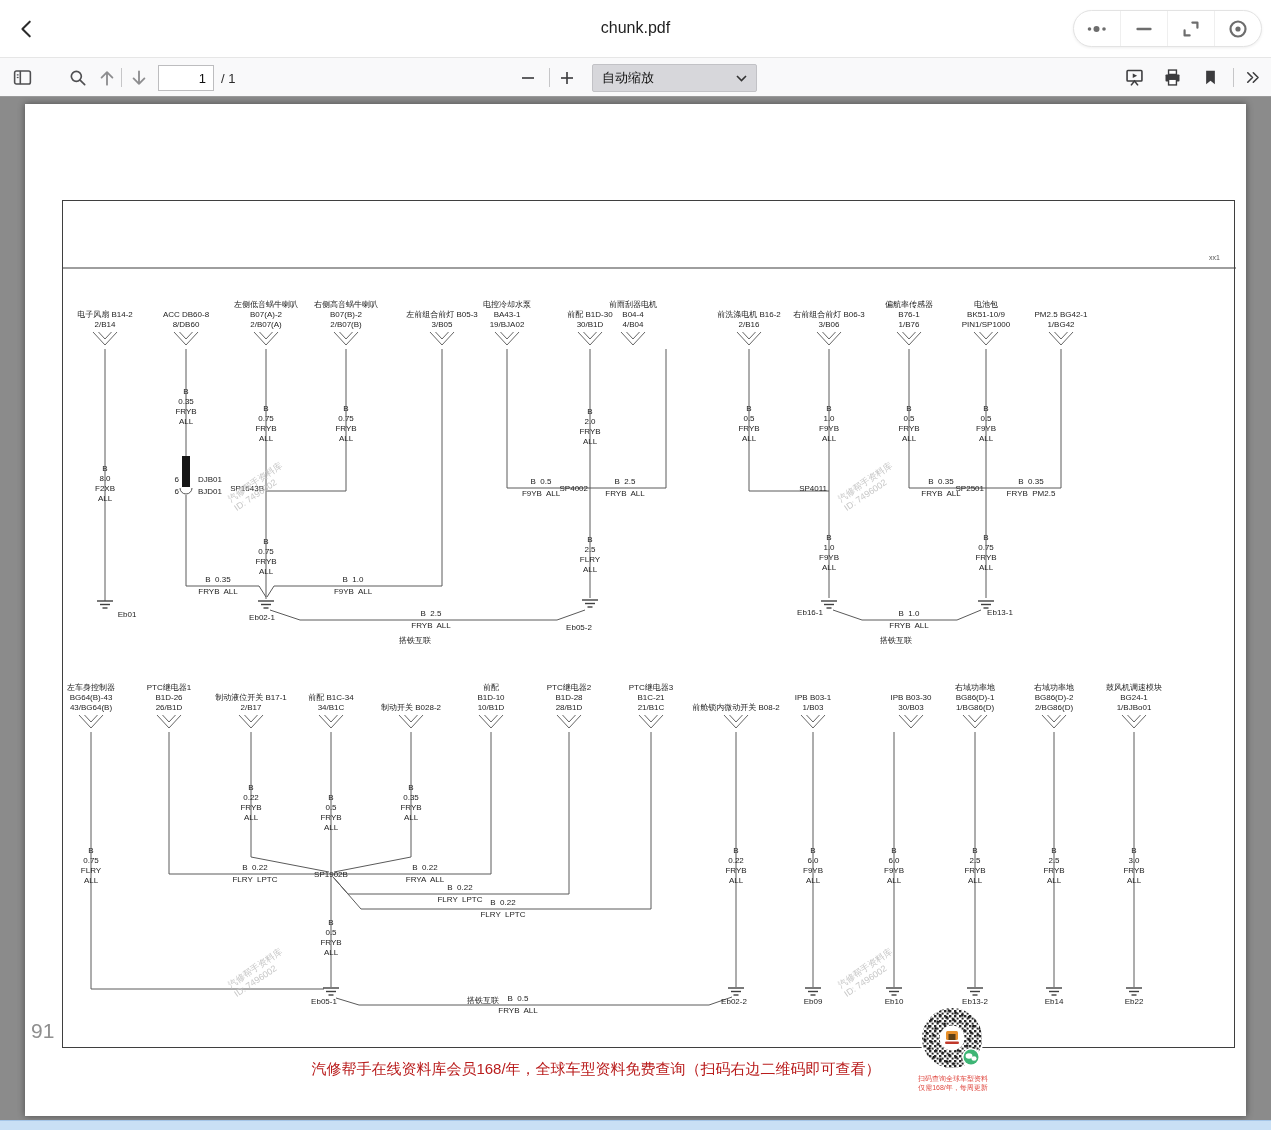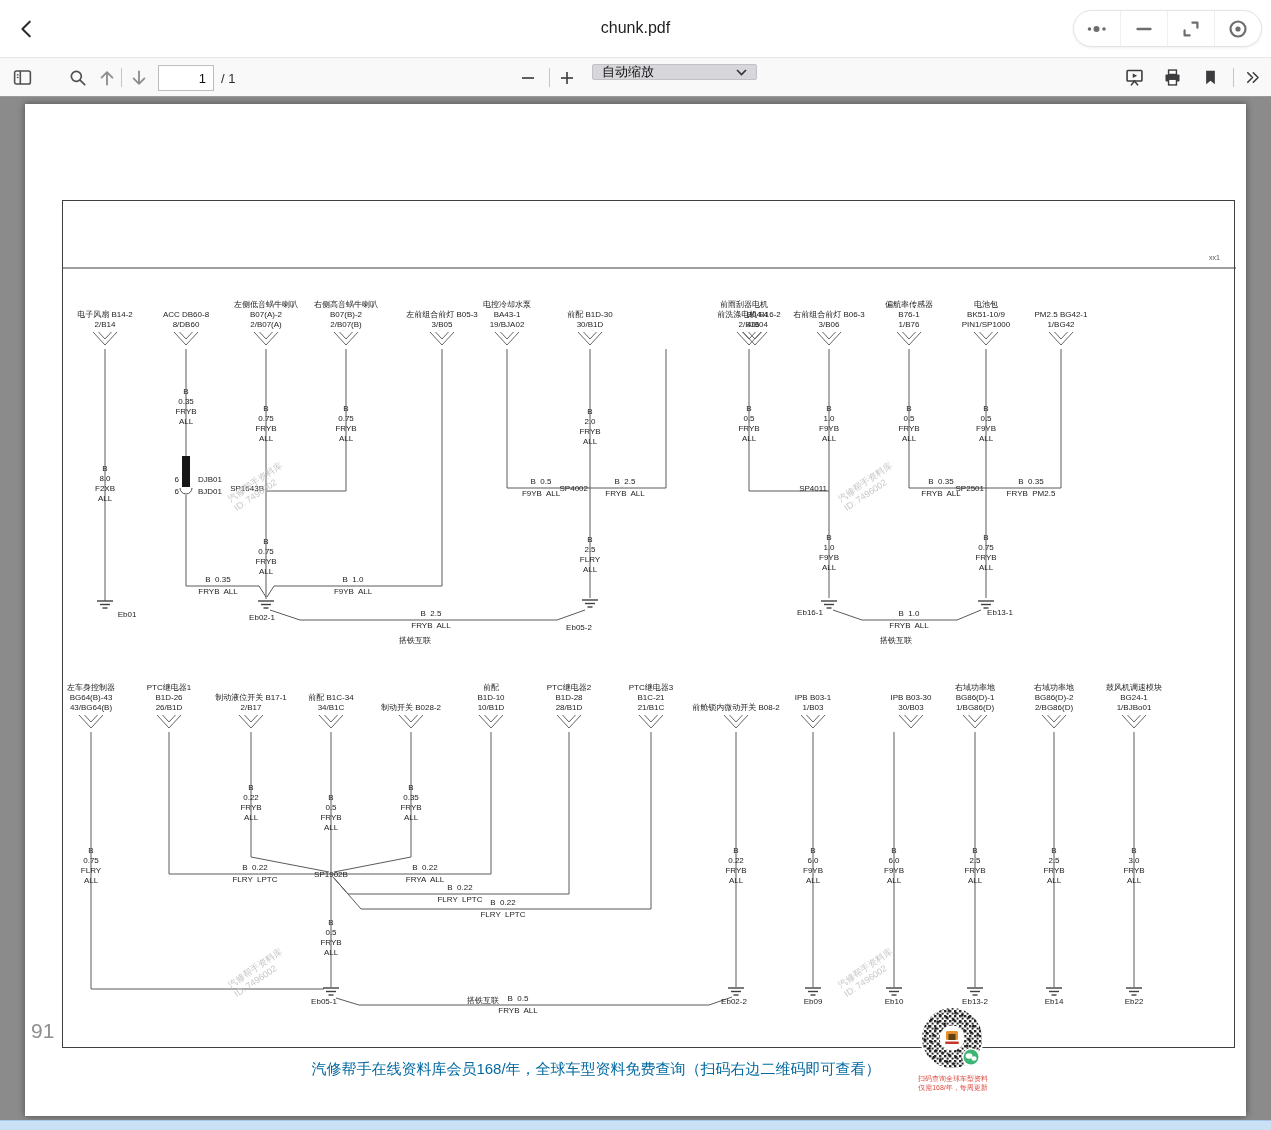--- a/index.html
+++ b/index.html
@@ -11,41 +11,41 @@
   .doc-title{position:absolute;left:200px;right:200px;top:19px;text-align:center;font-size:16px;color:#1f1f1f;}
   .pill{position:absolute;right:9px;top:10px;width:189px;height:37px;background:#fff;border:1px solid #e3e3e3;border-radius:19px;display:flex;box-shadow:0 1px 3px rgba(0,0,0,.07);}
   .pill .seg{flex:1;display:flex;align-items:center;justify-content:center;cursor:pointer;}
   .pill .seg + .seg{border-left:1px solid #efefef;}
   
   .pdf-toolbar{position:absolute;top:58px;left:0;right:0;height:39px;background:#f9f9fa;border-bottom:1px solid #9a9a9a;z-index:30;}
   .tb-btn{position:absolute;top:6px;width:27px;height:27px;display:flex;align-items:center;justify-content:center;border-radius:2px;cursor:pointer;}
   .vdiv{position:absolute;top:10px;width:1px;height:19px;background:#c6c6c8;}
   .page-input{position:absolute;left:158px;top:7px;width:56px;height:26px;border:1px solid #bdbdbf;background:#fff;font-size:13px;text-align:right;padding:0 7px;color:#111;}
   .page-total{position:absolute;left:221px;top:13px;font-size:13px;color:#2a2a2a;}
-  .zoom-select{position:absolute;left:592px;top:6px;width:165px;height:16px;background:#d7d7db;border:1px solid #c2c2c6;border-radius:2px;display:flex;align-items:center;padding:0 9px;cursor:pointer;}
+  .zoom-select{position:absolute;left:592px;top:6px;width:165px;height:28px;background:#d7d7db;border:1px solid #c2c2c6;border-radius:2px;display:flex;align-items:center;padding:0 9px;cursor:pointer;}
   .zoom-select span{font-size:13px;color:#111;flex:1;}
   
   .viewer{position:absolute;top:97px;left:0;right:0;bottom:0;background:#8b8b8b;}
   .page{position:absolute;left:25px;top:7px;width:1221px;height:1012px;background:#fff;box-shadow:0 0 7px rgba(0,0,0,.45);}
   .diagram{position:absolute;left:37px;top:96px;width:1173px;height:848px;border:1px solid #3f3f3f;}
   .dg-title{position:absolute;top:14px;left:0;width:1130px;text-align:center;font-size:34px;letter-spacing:7px;color:#101010;}
   .sheet-ref{position:absolute;top:53px;left:1146px;font-size:7px;color:#555;}
   .wires{position:absolute;left:0;top:0;}
   .conn{position:absolute;width:132px;margin-left:-66px;display:flex;flex-direction:column;align-items:center;justify-content:flex-end;font-size:8px;line-height:10px;color:#1c1c1c;text-align:center;white-space:nowrap;}
   .conn.top{bottom:700px;} .conn.bot{bottom:317px;}
   .conn svg{margin-top:1px;}
   .stack{position:absolute;transform:translateX(-50%);font-size:8px;line-height:10px;text-align:center;color:#1c1c1c;white-space:pre;}
   .pairlbl{position:absolute;transform:translateX(-50%);font-size:8px;line-height:10px;text-align:center;color:#1c1c1c;white-space:pre;}
   .pairlbl .b{margin-top:2px;}
   .tlabel{position:absolute;font-size:8px;color:#1c1c1c;white-space:nowrap;}
   .gnd-label{position:absolute;transform:translateX(-50%);font-size:8px;color:#1c1c1c;white-space:nowrap;}
   .inline-pin{position:absolute;font-size:8px;color:#1c1c1c;white-space:nowrap;}
   .wm-big{position:absolute;font-size:44px;color:rgba(210,90,66,.30);white-space:nowrap;z-index:5;}
   .wm-diag{position:absolute;font-size:9px;line-height:11px;color:#c6c6c6;transform:rotate(-34deg);white-space:nowrap;z-index:1;}
-  .promo{position:absolute;left:16px;right:95px;top:956px;text-align:center;font-size:15px;color:#0369a1;z-index:6;}
+  .promo{position:absolute;left:16px;right:95px;top:956px;text-align:center;font-size:15px;color:#b91c1c;z-index:6;}
   .qr{position:absolute;left:894px;top:901px;width:68px;height:68px;z-index:7;}
   .qr-cap{position:absolute;left:886px;top:970px;width:84px;text-align:center;font-size:7px;line-height:9px;color:#e04b43;z-index:7;}
   .corner-num{position:absolute;left:6px;top:915px;font-size:21px;color:#8f8f8f;}
   .bottom-strip{position:absolute;left:0;right:0;bottom:0;height:10px;background:#c9e0f5;border-top:1px solid #a5c6e8;z-index:40;}
   svg{display:block;}
 </style>
 </head>
 <body>
 
 <div class="app">
@@ -298,21 +298,21 @@
             </svg>
           </div>
           <div class="conn top" style="left: 527px;">
             <div>前配 B1D-30</div>
             <div>30/B1D</div>
             <svg width="26" height="16" viewBox="0 0 26 16">
               <path d="M1,1 L13,14 L25,1" fill="none" stroke="#666"></path>
               <path d="M6.5,1 L13,8 L19.5,1" fill="none" stroke="#666"></path>
             </svg>
           </div>
-          <div class="conn top" style="left: 639px; align-items: flex-end;">
+          <div class="conn top" style="left: 570px;">
             <div>前雨刮器电机</div>
             <div>B04-4</div>
             <div>4/B04</div>
             <svg width="26" height="16" viewBox="0 0 26 16">
               <path d="M1,1 L13,14 L25,1" fill="none" stroke="#666"></path>
               <path d="M6.5,1 L13,8 L19.5,1" fill="none" stroke="#666"></path>
             </svg>
           </div>
           <div class="conn top" style="left: 686px;">
             <div>前洗涤电机 B16-2</div>

